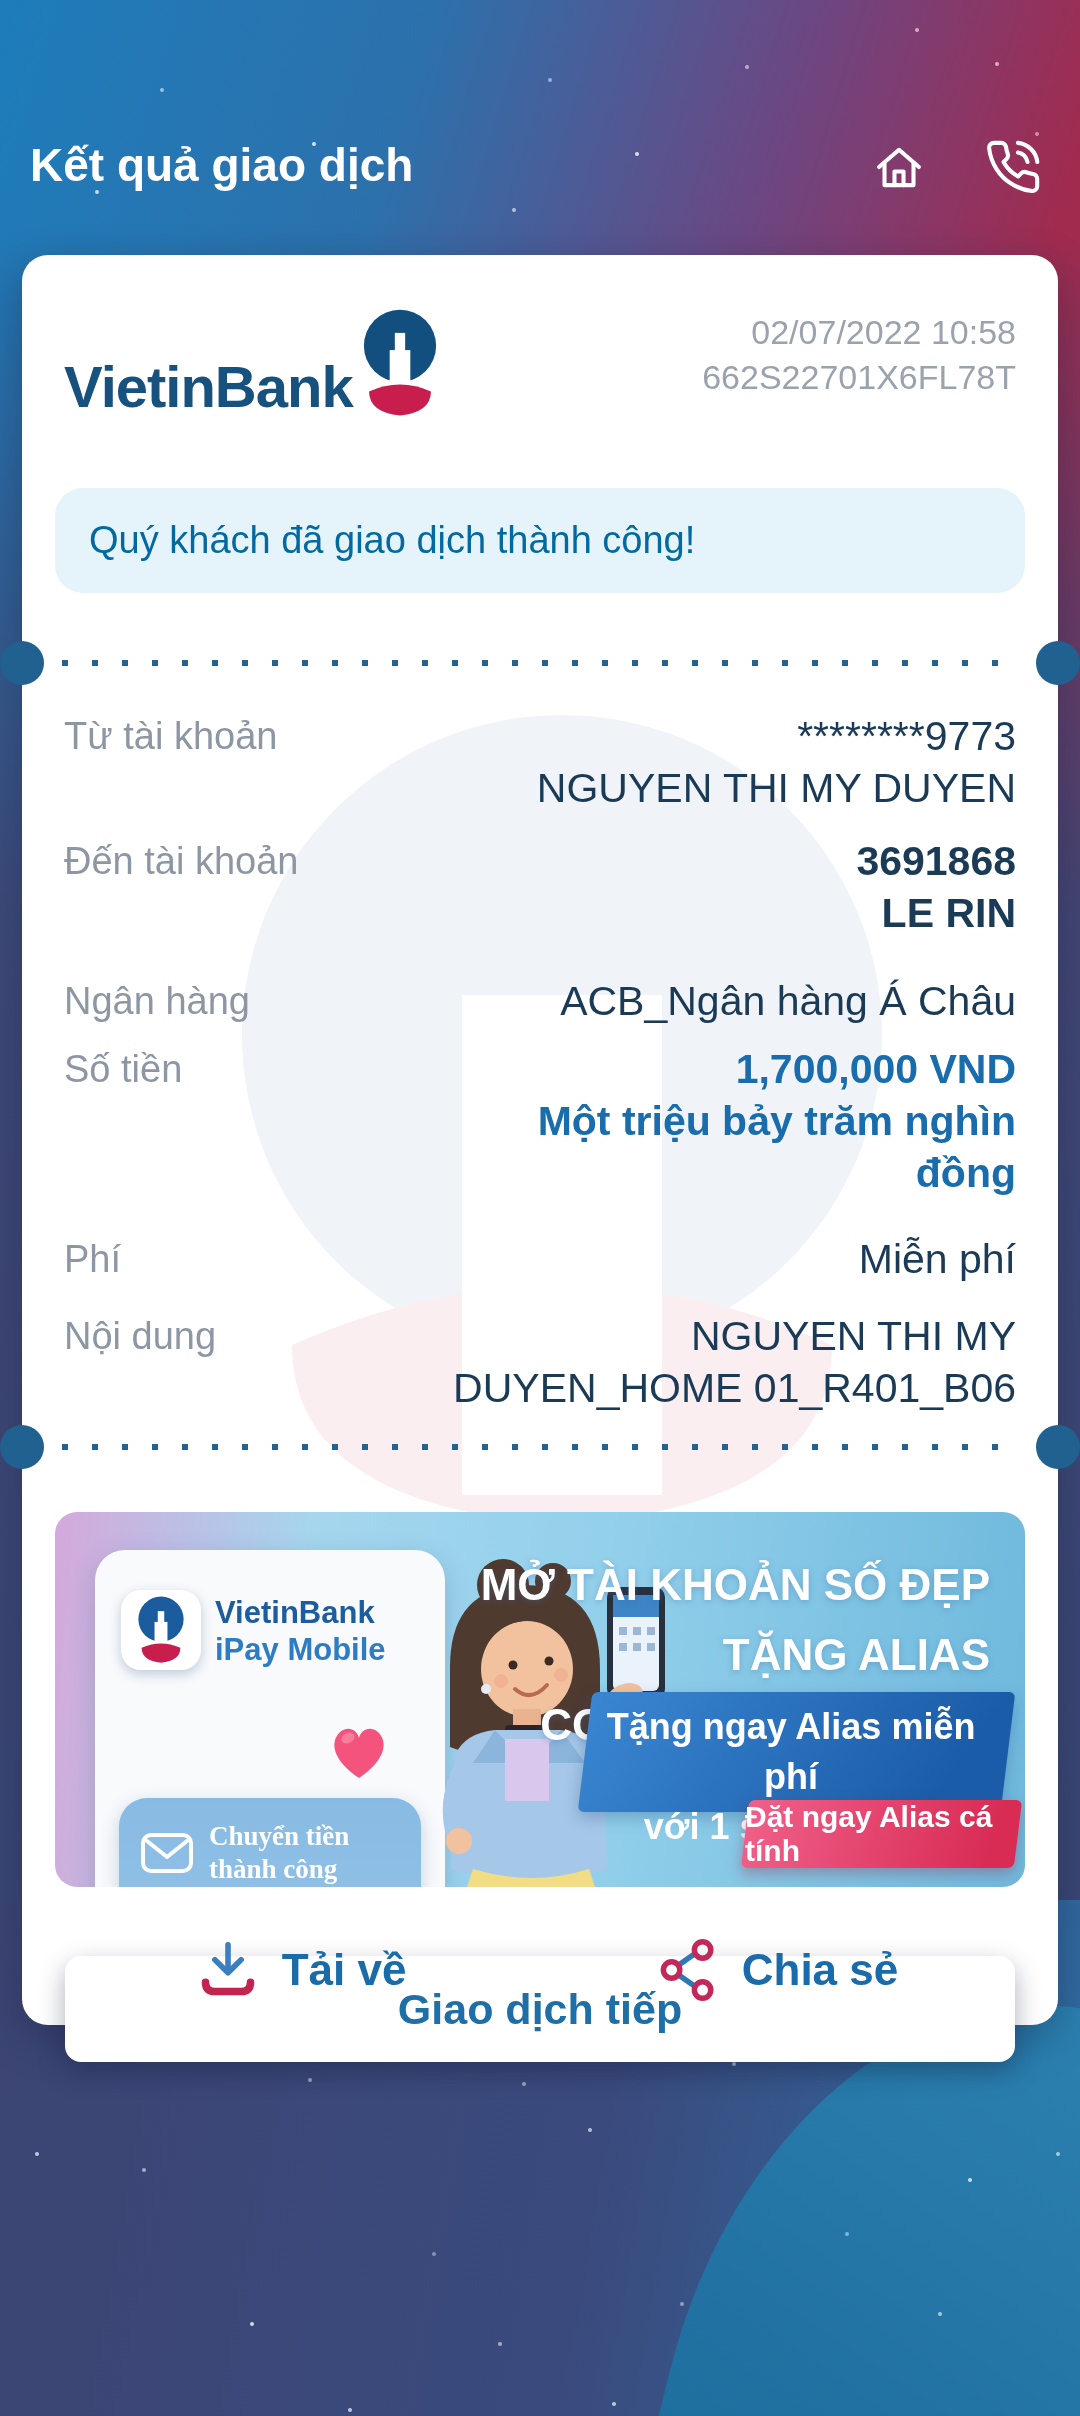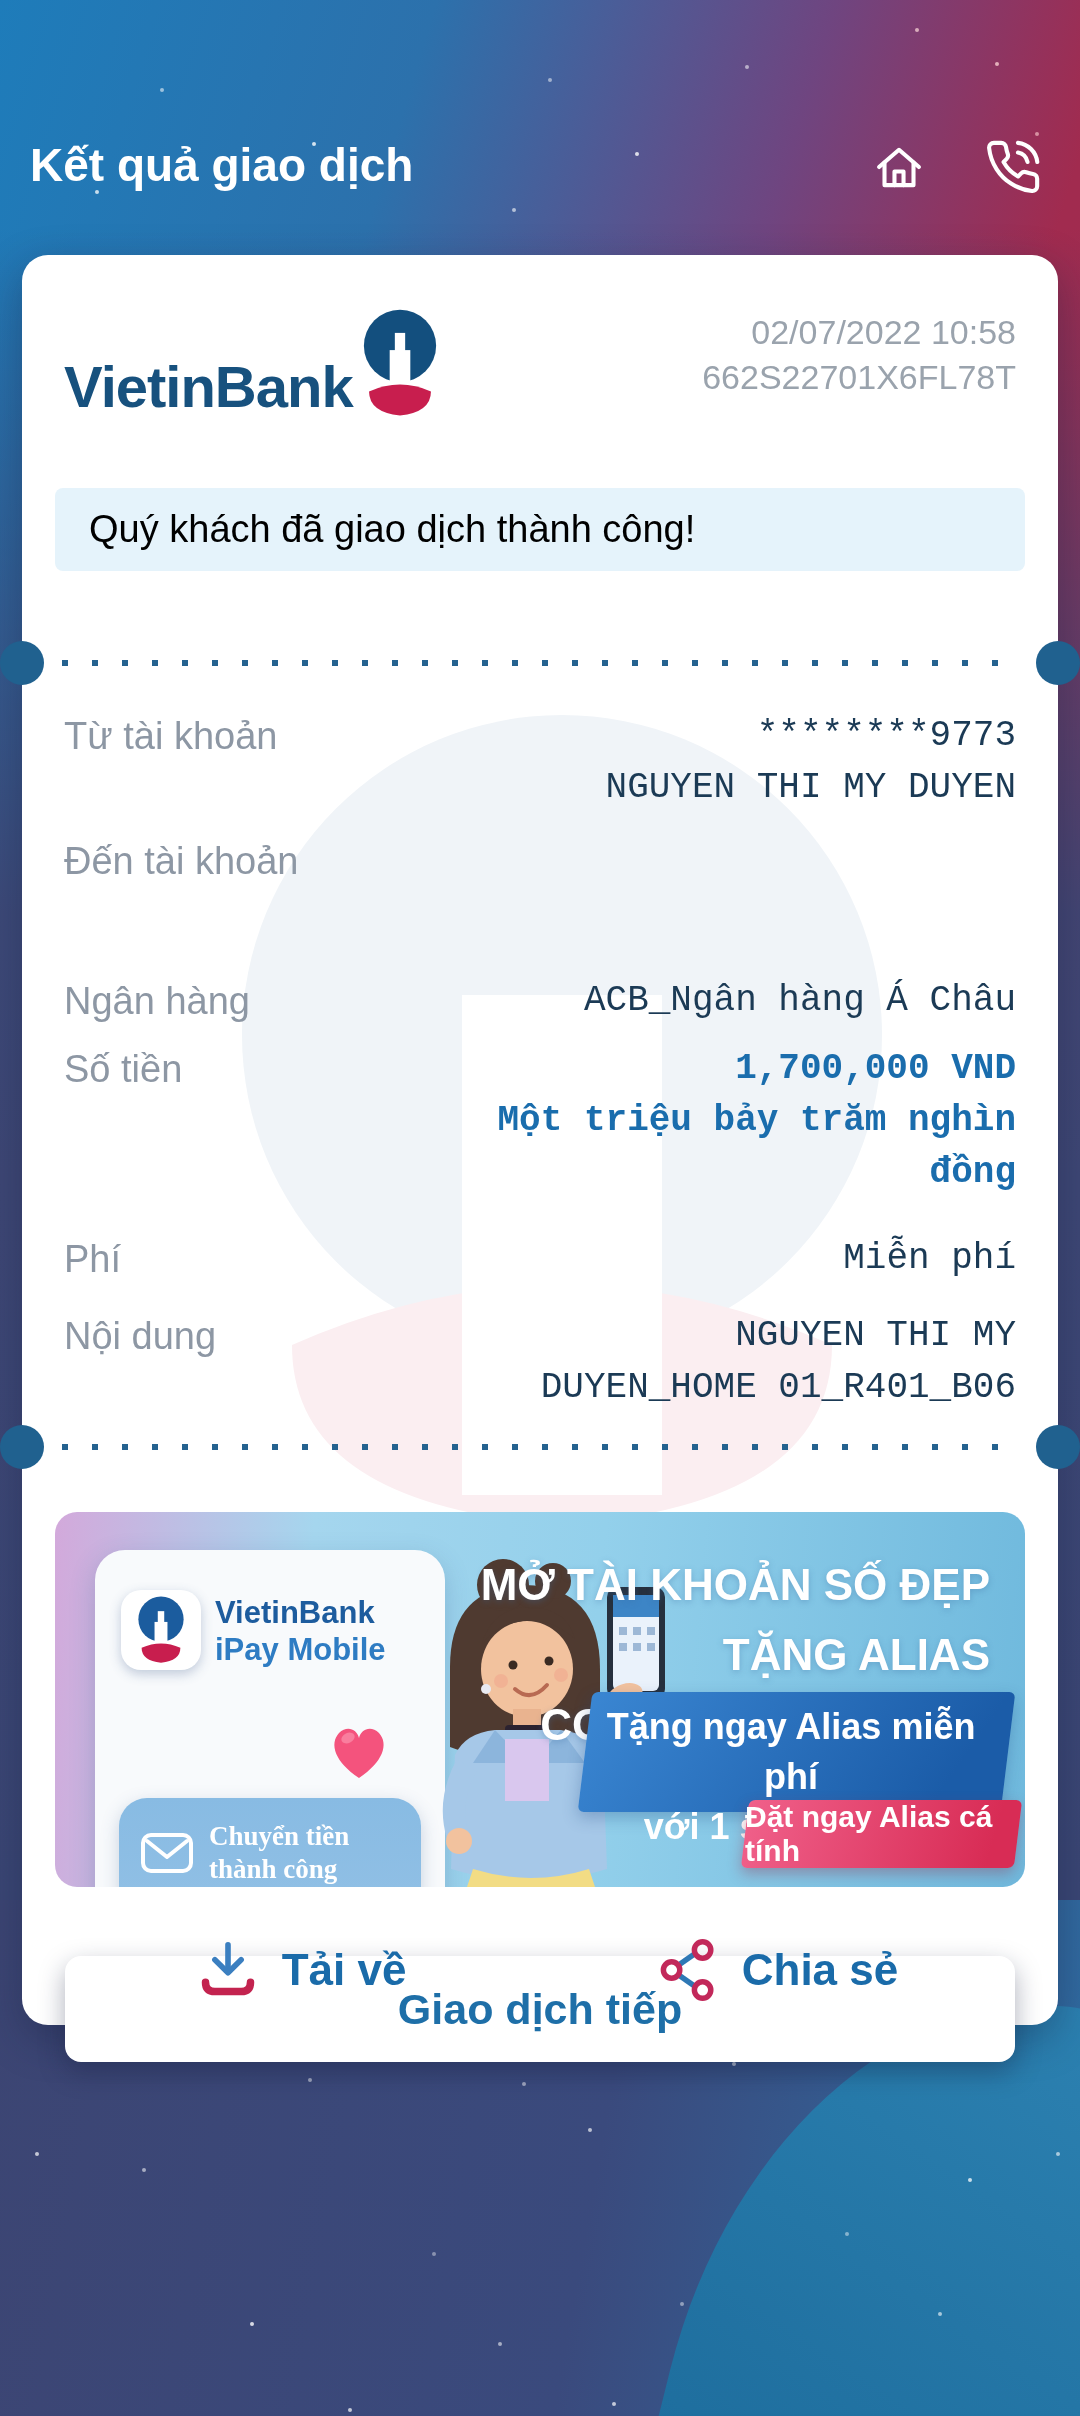--- a/index.html
+++ b/index.html
@@ -50,33 +50,33 @@
   .card{
     position:absolute;left:22px;top:255px;width:1036px;height:1770px;
     background:#FFFFFF;border-radius:26px;box-shadow:0 14px 40px rgba(20,30,60,.35);
   }
   .watermark{position:absolute;left:210px;top:450px;width:680px;height:830px;z-index:0;}
   .logo-row{position:absolute;left:42px;top:50px;display:flex;align-items:flex-start;z-index:1;}
   .logo-text{font-size:58px;font-weight:700;color:#17517E;letter-spacing:-1px;margin-top:48px;}
   .logo-mark{width:86px;height:116px;margin-left:4px;}
   .datetime{position:absolute;right:42px;top:55px;text-align:right;font-size:34px;color:#9AA3AD;line-height:45px;z-index:1;}
   .success{
-    position:absolute;left:33px;right:33px;top:233px;height:83px;z-index:1;
-    background:#E5F3FB;border-radius:8px;display:flex;align-items:center;
-    padding:0 34px;box-sizing:border-box;font-size:38px;color:#000000;
+    position:absolute;left:33px;right:33px;top:233px;height:105px;z-index:1;
+    background:#E5F3FB;border-radius:28px;display:flex;align-items:center;
+    padding:0 34px;box-sizing:border-box;font-size:38px;color:#0369a1;
   }
   .sep{position:absolute;left:40px;right:40px;height:6px;z-index:1;
     background:repeating-linear-gradient(90deg,#24628F 0 6px,transparent 6px 30px);}
   .sep1{top:405px;} .sep2{top:1189px;}
   .notch{position:absolute;width:44px;height:44px;border-radius:50%;background:#20618F;z-index:2;}
   .notch.l{left:-22px;} .notch.r{right:-22px;}
   .notch.s1{top:386px;} .notch.s2{top:1170px;}
   .row{position:absolute;left:42px;right:42px;display:flex;z-index:1;}
   .row .lbl{flex:none;width:310px;font-size:38px;color:#8D97A4;line-height:52px;}
-  .row .val{flex:1;text-align:right;font-size:36px;color:#1B3A55;line-height:52px;font-family:Liberation Mono, monospace;}
+  .row .val{flex:1;text-align:right;font-size:41px;color:#1B3A55;line-height:52px;}
   .row .val div{white-space:nowrap;}
   .row.bold .val{font-weight:700;}
   .row.amount .val{font-weight:700;color:#1A6DAD;}
   .r1{top:455px;} .r2{top:580px;} .r3{top:720px;} .r4{top:788px;} .r5{top:978px;} .r6{top:1055px;}
   
   .banner{
     position:absolute;left:33px;top:1257px;width:970px;height:375px;border-radius:22px;
     overflow:hidden;z-index:1;cursor:pointer;
     background:linear-gradient(95deg,#D3A9DB 0%,#A5D6EE 26%,#93D0EB 55%,#6FB9DD 100%);
   }
@@ -172,20 +172,24 @@
   <div class="row r1">
     <div class="lbl">Từ tài khoản</div>
     <div class="val">
       <div>********9773</div>
       <div>NGUYEN THI MY DUYEN</div>
     </div>
   </div>
 
   <div class="row r2 bold">
     <div class="lbl">Đến tài khoản</div>
+    <div class="val">
+      <div>3691868</div>
+      <div>LE RIN</div>
+    </div>
   </div>
 
   <div class="row r3">
     <div class="lbl">Ngân hàng</div>
     <div class="val">
       <div>ACB_Ngân hàng Á Châu</div>
     </div>
   </div>
 
   <div class="row r4 amount">

